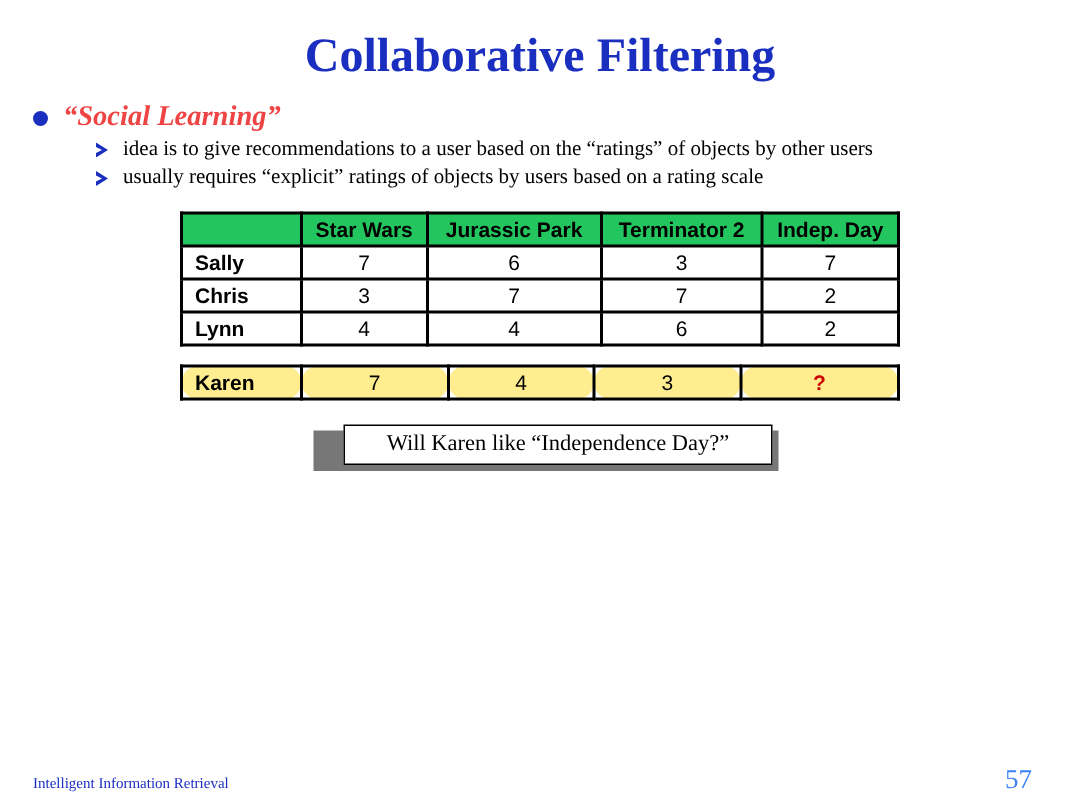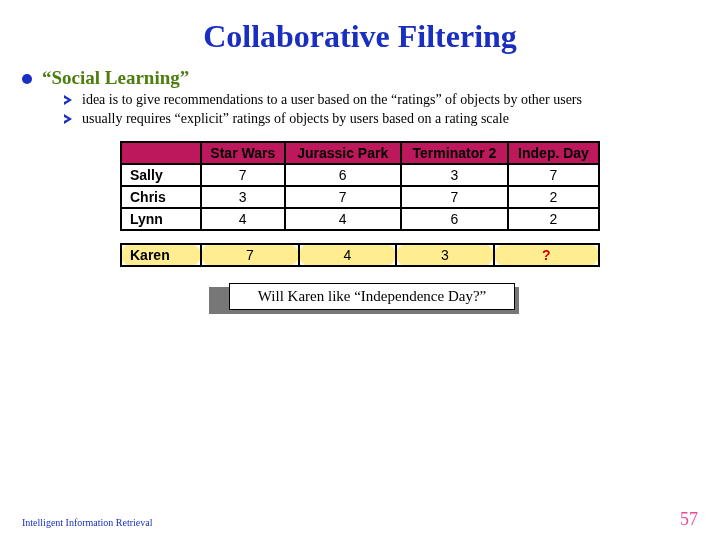--- a/index.html
+++ b/index.html
@@ -29,23 +29,24 @@
   }
   .round-bullet {
     width: 10px; height: 10px;
     background: #1a2fbf;
     border-radius: 50%;
     flex: 0 0 auto;
     margin-top: 7px;
     margin-right: 10px;
   }
   .main-bullet-text {
-    color: #4d7c0f;
+    color: #ef4444;
     font-size: 19px;
     font-weight: bold;
+    font-style: italic;
   }
   .sub-list {
     margin-left: 42px;
     margin-right: 15px;
   }
   .sub-item {
     display: flex;
     align-items: flex-start;
     margin-bottom: 1px;
     line-height: 1.25;
@@ -83,21 +84,21 @@
   table.rating th {
     font-weight: bold;
   }
   table.rating td.name, table.rating th.name {
     text-align: left;
     padding-left: 8px;
     font-weight: bold;
     width: 80px;
   }
   table.rating th.name { background:#fff; }
-  table.rating.known th { background:#be185d; }
+  table.rating.known th { background:#22c55e; }
   table.karen {
     margin-top: 12px;
   }
   table.karen td, table.karen th { background: #ffed8f; border-radius: 11px; }
   .qmark { color: #d00000; font-weight: bold; }
   .caption-wrap {
     position: relative;
     width: 310px;
     margin: 16px auto 0 auto;
     padding-left: 24px;
@@ -118,24 +119,24 @@
   }
   .footer-left {
     position: absolute;
     left: 22px;
     bottom: 12px;
     font-size: 10px;
     color: #1a2fbf;
   }
   .footer-right {
     position: absolute;
-    right: 22px;
+    right: 32px;
     bottom: 10px;
     font-size: 18px;
-    color: #ec4899;
+    color: #3b82f6;
   }
 </style>
 </head>
 <body>
 
 <div class="title">Collaborative Filtering</div>
 
 <div class="content">
 
   <div class="main-bullet">

